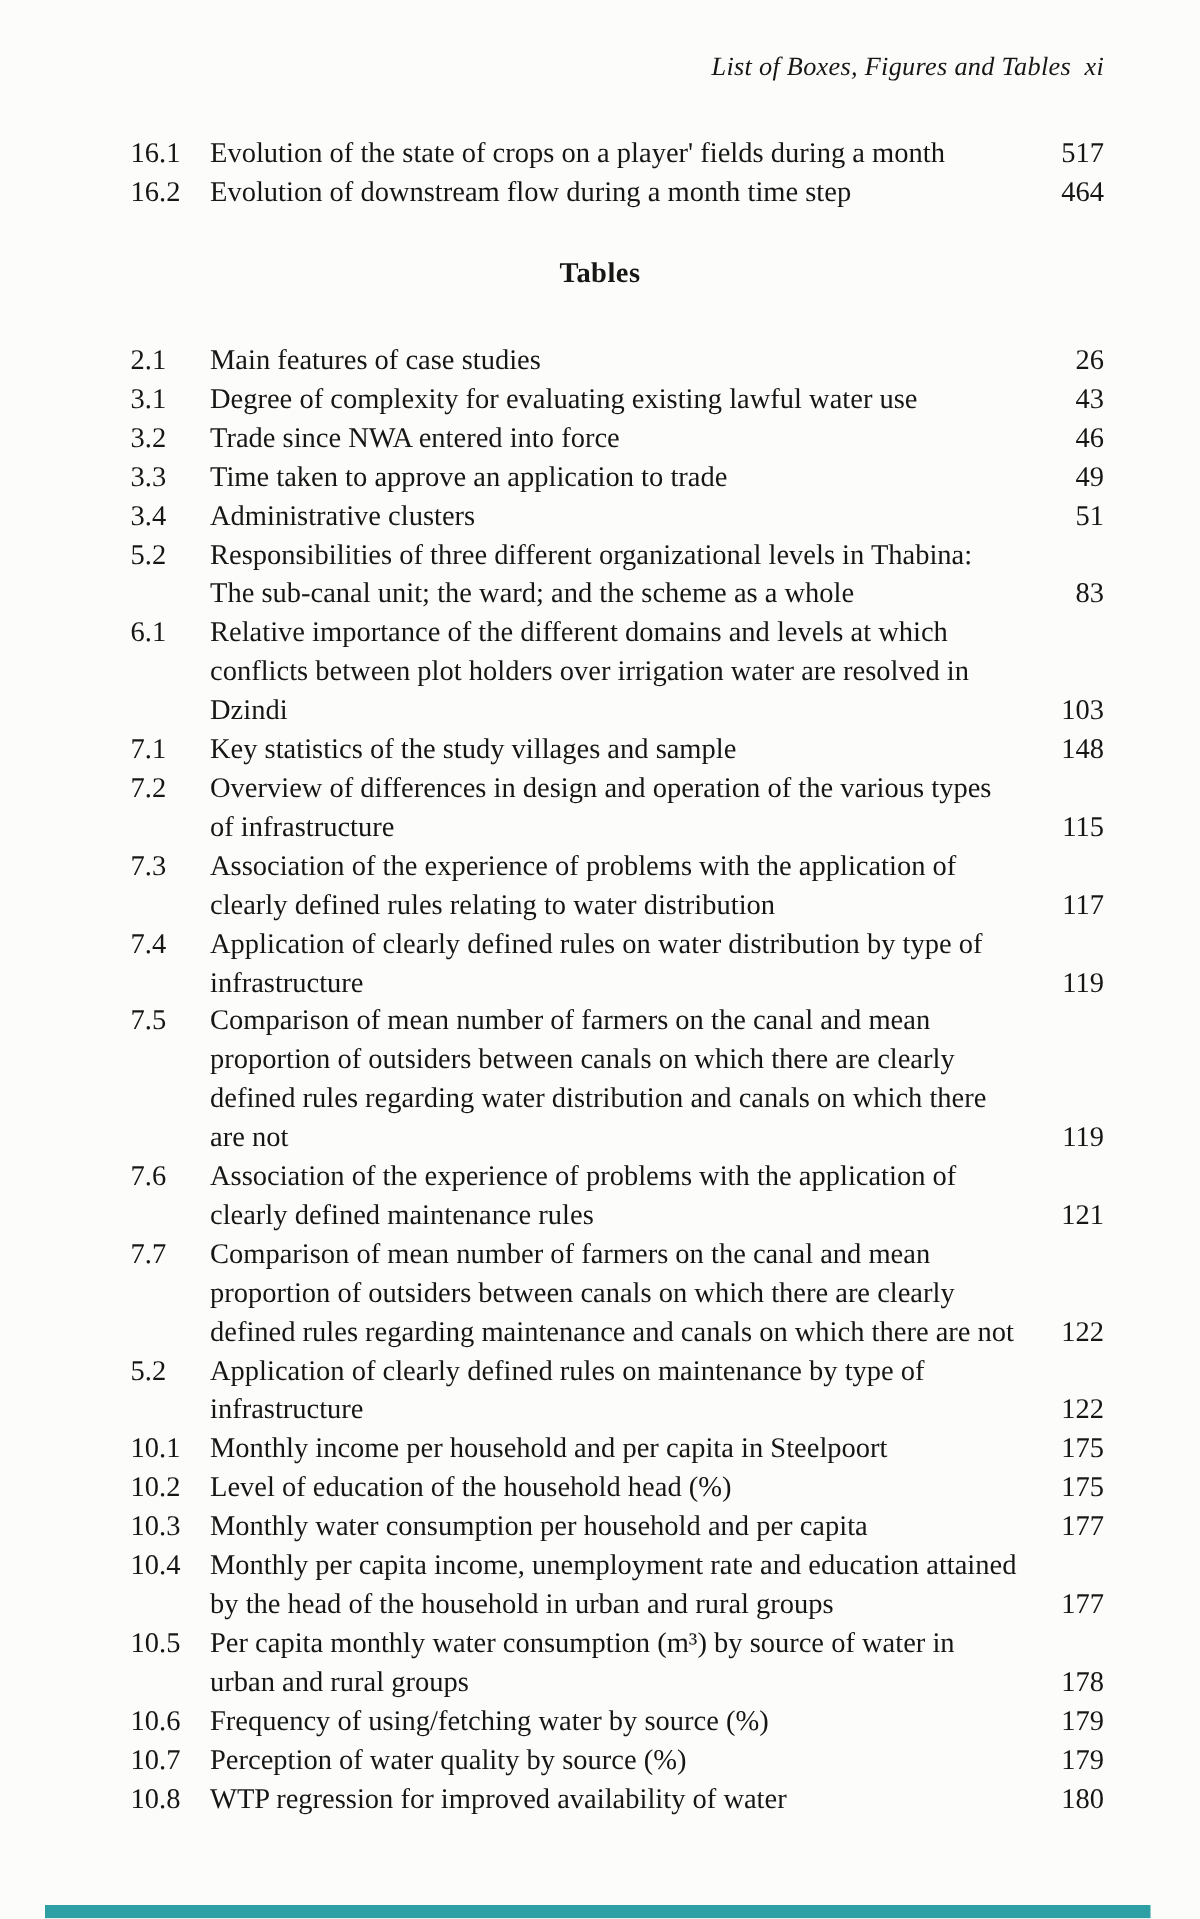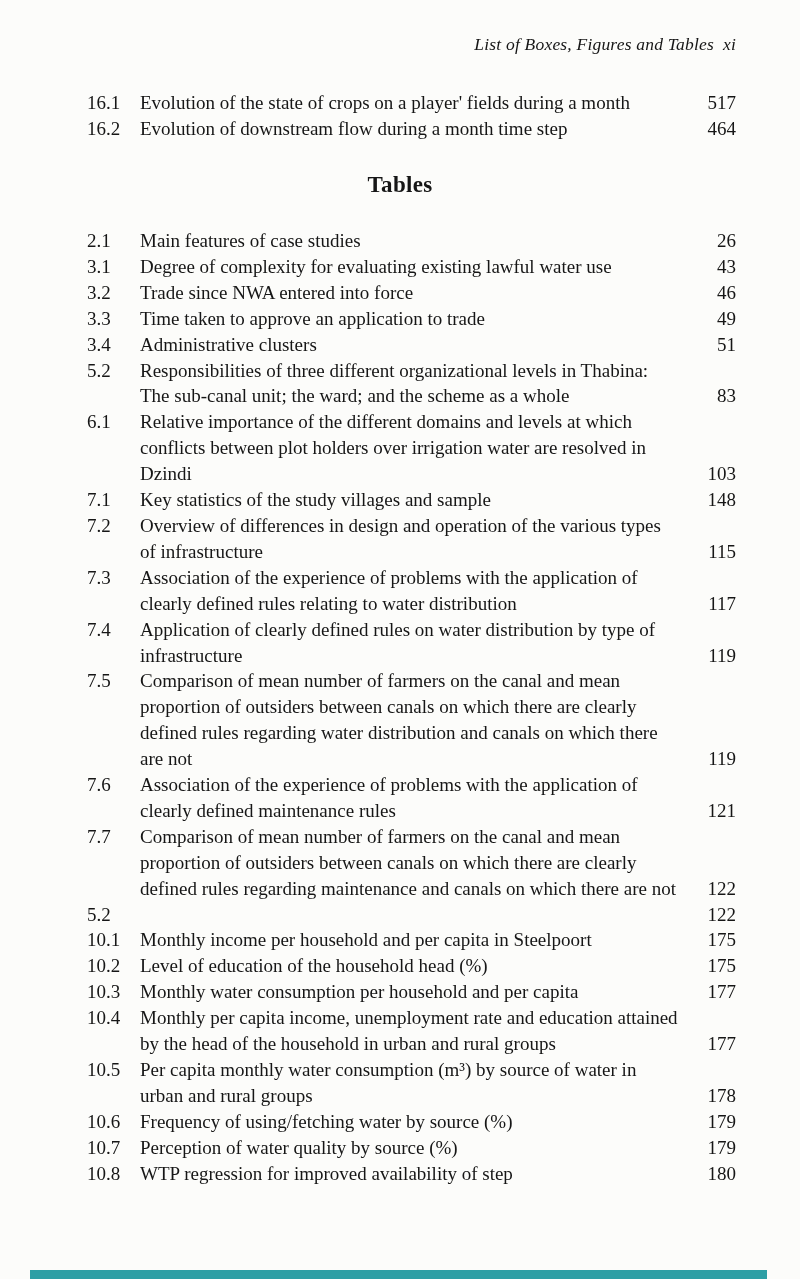--- a/index.html
+++ b/index.html
@@ -46,21 +46,21 @@
     min-width: 40px;
     margin-left: auto;
     align-self: flex-end;
     text-align: right;
   }
 
   .section-title {
     position: absolute;
     top: 172px; left: 0; right: 0;
     text-align: center;
-    font-size: 23px;
+    font-size: 19px;
     font-weight: bold;
     letter-spacing: 0.3px;
   }
 
   .color-bar {
     position: absolute;
     left: 30px; right: 33px; bottom: 0;
     height: 9px;
     background: #2d9fa5;
   }
@@ -173,20 +173,21 @@
       </div>
 
       <div class="entry">
         <span class="num">7.7</span>
         <span class="title">Comparison of mean number of farmers on the canal and mean proportion of outsiders between canals on which there are clearly defined rules regarding maintenance and canals on which there are not</span>
         <span class="pageno">122</span>
       </div>
 
       <div class="entry">
         <span class="num">5.2</span>
+        <span class="title">Application of clearly defined rules on maintenance by type of infrastructure</span>
         <span class="pageno">122</span>
       </div>
 
       <div class="entry">
         <span class="num">10.1</span>
         <span class="title">Monthly income per household and per capita in Steelpoort</span>
         <span class="pageno">175</span>
       </div>
 
       <div class="entry">
@@ -220,20 +221,20 @@
       </div>
 
       <div class="entry">
         <span class="num">10.7</span>
         <span class="title">Perception of water quality by source (%)</span>
         <span class="pageno">179</span>
       </div>
 
       <div class="entry">
         <span class="num">10.8</span>
-        <span class="title">WTP regression for improved availability of step</span>
+        <span class="title">WTP regression for improved availability of water</span>
         <span class="pageno">180</span>
       </div>
     </div>
 
   <div class="color-bar" style="background: rgb(45, 159, 165);"></div>
 
 </div>
 
 </body></html>

